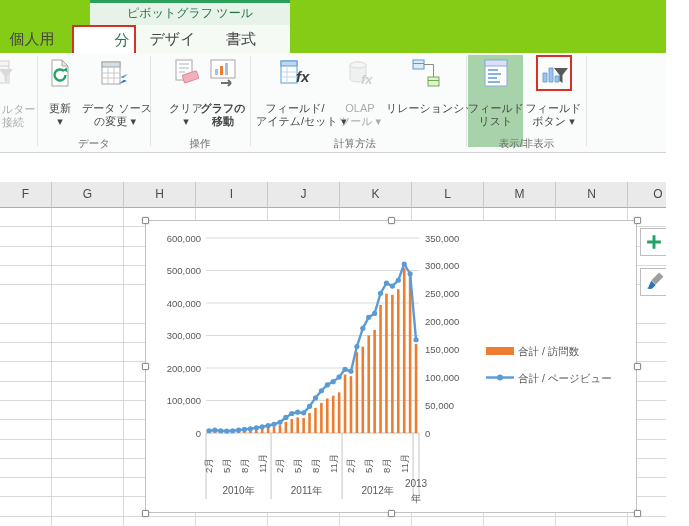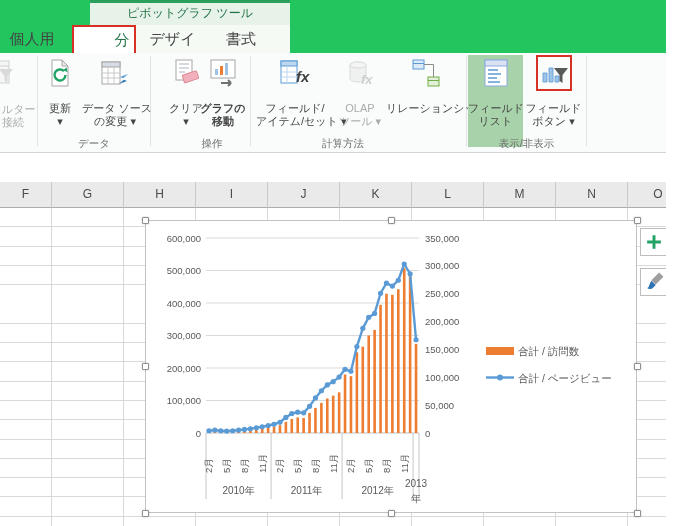--- a/index.html
+++ b/index.html
@@ -1,17 +1,17 @@
 <!DOCTYPE html>
 <html><head>
 <meta charset="utf-8">
 <style>
   html,body{margin:0;padding:0;background:#fff;}
   body{font-family:"Liberation Sans","DejaVu Sans",sans-serif;}
-  #stage{position:relative;width:666px;height:526px;background:#22c55e;overflow:hidden;
+  #stage{position:relative;width:666px;height:526px;background:#84cc16;overflow:hidden;
          -webkit-font-smoothing:antialiased;}
   #stage *{box-sizing:border-box;}
 
   
   .ctx-header{position:absolute;left:90px;top:0;width:200px;height:25px;
     background:#E7F2E8;border-top:3px solid #2AA05A;color:#217346;
     font-size:12px;text-align:center;line-height:21px;}
   .ctx-tint{position:absolute;left:90px;top:25px;width:200px;height:28px;background:#F5FAF5;}
 
   
@@ -122,21 +122,21 @@
         <div class="icn"><svg viewBox="0 0 32 32" width="32" height="32" xmlns="http://www.w3.org/2000/svg">
             <rect x="4" y="3" width="24" height="18" fill="#FFF" stroke="#A5A5A5"></rect>
             <path d="M8 18v-6h3v6z" fill="#9DC3E6"></path>
             <path d="M13 18v-9h3v9z" fill="#ED7D31"></path>
             <path d="M18 18v-12h3v12z" fill="#9DC3E6"></path>
             <path d="M14 26h10m0 0l-3-3m3 3l-3 3" stroke="#707070" stroke-width="2" fill="none"></path>
           </svg></div>
         <div class="l1">グラフの</div>
         <div>移動</div>
       </div>
-      <div class="group-label" style="left: 164px; width: 96px;">操作</div>
+      <div class="group-label" style="left: 152px; width: 96px;">操作</div>
       <div class="rbtn" style="left: 256px; width: 78px;">
         <div class="icn"><svg viewBox="0 0 32 32" width="32" height="32" xmlns="http://www.w3.org/2000/svg">
             <rect x="2" y="4" width="16" height="22" fill="#FFF" stroke="#5B9BD5"></rect>
             <rect x="2" y="4" width="16" height="5" fill="#BDD7EE" stroke="#5B9BD5"></rect>
             <path d="M8 9v17M2 15h16M2 20h16" stroke="#BDD7EE" fill="none"></path>
             <text x="17" y="25" font-size="15" font-style="italic" font-weight="bold" fill="#404040" font-family="Liberation Serif,serif">fx</text>
           </svg></div>
         <div class="l1">フィールド/</div>
         <div>アイテム/セット ▾</div>
       </div>
@@ -153,21 +153,21 @@
         <div class="icn"><svg viewBox="0 0 32 32" width="32" height="32" xmlns="http://www.w3.org/2000/svg">
             <rect x="3" y="3" width="11" height="9" fill="#DEEBF7" stroke="#5B9BD5"></rect>
             <path d="M3 6.5h11" stroke="#5B9BD5"></path>
             <rect x="18" y="20" width="11" height="9" fill="#E2EFDA" stroke="#70AD47"></rect>
             <path d="M18 23.5h11" stroke="#70AD47"></path>
             <path d="M14 7.5h9.5V20" fill="none" stroke="#8C8C8C"></path>
           </svg></div>
         <div class="l1">リレーションシップ</div>
         <div></div>
       </div>
-      <div class="group-label" style="left: 236px; width: 214px; text-align: center;">計算方法</div>
+      <div class="group-label" style="left: 248px; width: 214px; text-align: center;">計算方法</div>
       <div class="rbtn active-toggle" style="left: 468px; width: 55px;">
         <div class="icn"><svg viewBox="0 0 32 32" width="32" height="32" xmlns="http://www.w3.org/2000/svg">
             <rect x="5" y="3" width="22" height="26" fill="#FFF" stroke="#8EA9DB"></rect>
             <rect x="5" y="3" width="22" height="6" fill="#D9E2F3" stroke="#8EA9DB"></rect>
             <path d="M8 13h10M8 17h13M8 21h9M8 25h12" stroke="#5B9BD5" stroke-width="1.6" fill="none"></path>
           </svg></div>
         <div class="l1">フィールド</div>
         <div>リスト</div>
       </div>
       <div class="rbtn" style="left: 525px; width: 57px;">

